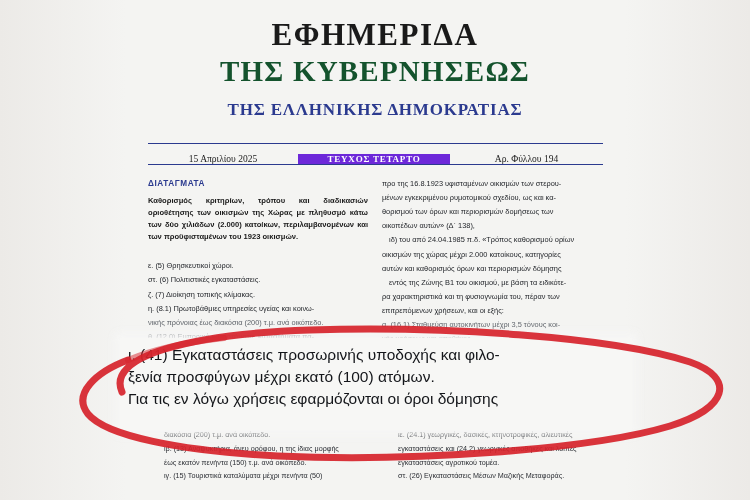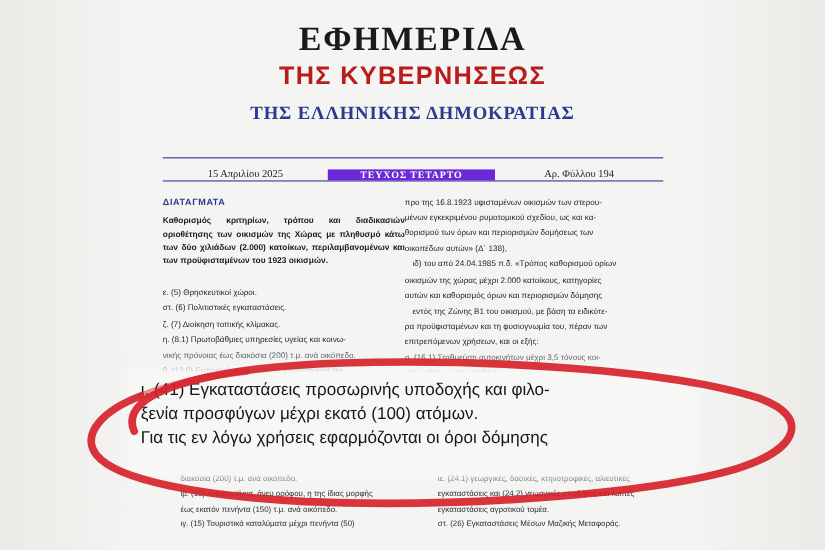--- a/index.html
+++ b/index.html
@@ -30,25 +30,25 @@
   }
   .masthead .line1 {
     font-family: "Liberation Serif", serif;
     font-weight: bold;
     font-size: 31px;
     letter-spacing: 1.5px;
     color: #1a1a1a;
     line-height: 1.12;
   }
   .masthead .line2 {
-    font-family: Liberation Sans, sans-serif;
-    font-weight: bold;
-    font-size: 23px;
+    font-family: Liberation Serif, serif;
+    font-weight: bold;
+    font-size: 29px;
     letter-spacing: 1.2px;
-    color: #b91c1c;
+    color: #14532d;
     line-height: 1.15;
     margin-top: 2px;
   }
   .masthead .line3 {
     font-family: "Liberation Serif", serif;
     font-weight: bold;
     font-size: 17px;
     letter-spacing: 0.8px;
     color: #2b3a8f;
     margin-top: 12px;
@@ -87,21 +87,21 @@
     flex: 1;
   }
   
   .body-cols {
     position: absolute;
     left: 148px;
     top: 178px;
     width: 455px;
     height: 310px;
     display: flex;
-    gap: 0;
+    gap: 14px;
     font-family: "Liberation Sans", sans-serif;
     font-size: 7.4px;
     line-height: 1.5;
     color: #23262b;
   }
   .col {
     width: 220px;
     position: relative;
   }
   .section-title {
@@ -218,21 +218,21 @@
 
     <div class="col">
       <p class="para">προ της 16.8.1923 υφισταμένων οικισμών των στερου-</p>
       <p class="para">μένων εγκεκριμένου ρυμοτομικού σχεδίου, ως και κα-</p>
       <p class="para">θορισμού των όρων και περιορισμών δομήσεως των</p>
       <p class="para">οικοπέδων αυτών» (Δ΄ 138),</p>
       <p class="para indent">ιδ) του από 24.04.1985 π.δ. «Τρόπος καθορισμού ορίων</p>
       <p class="para">οικισμών της χώρας μέχρι 2.000 κατοίκους, κατηγορίες</p>
       <p class="para">αυτών και καθορισμός όρων και περιορισμών δόμησης</p>
       <p class="para indent">εντός της Ζώνης Β1 του οικισμού, με βάση τα ειδικότε-</p>
-      <p class="para">ρα προϋφισταμένων και τη φυσιογνωμία του, πέραν των</p>
+      <p class="para">ρα χαρακτηριστικά και τη φυσιογνωμία του, πέραν των</p>
       <p class="para">επιτρεπόμενων χρήσεων, και οι εξής:</p>
       <p class="para fade-low">α. (16.1) Σταθμεύση αυτοκινήτων μέχρι 3,5 τόνους κοι-</p>
       <p class="para fade-low">νής χρήσεως και αποθήκες.</p>
     </div>
   </div>
 
   <div class="bottom-cols">
     <div class="col">
       <p class="para">διακόσια (200) τ.μ. ανά οικόπεδο.</p>
       <p class="para">ιβ. (13) Αναψυκτήρια, άνευ ορόφου, η της ίδιας μορφής</p>

